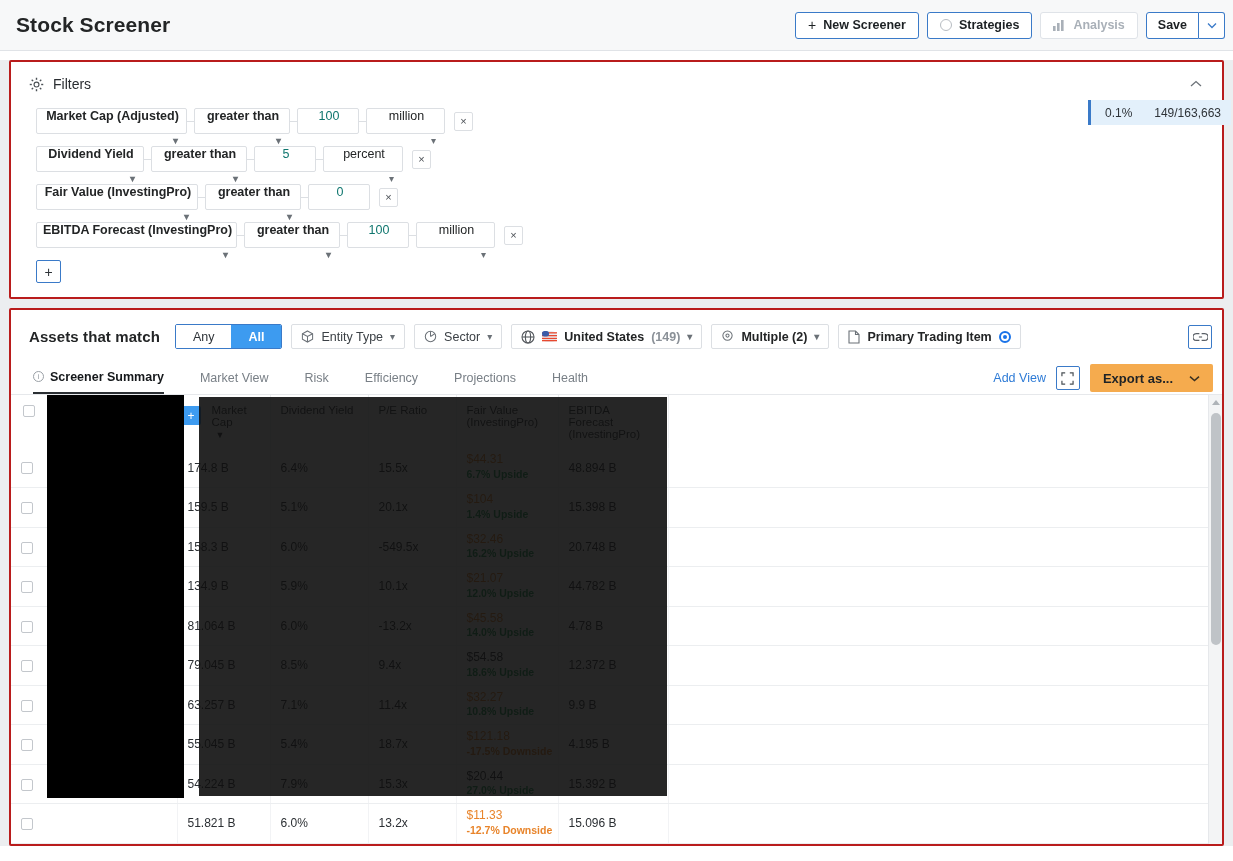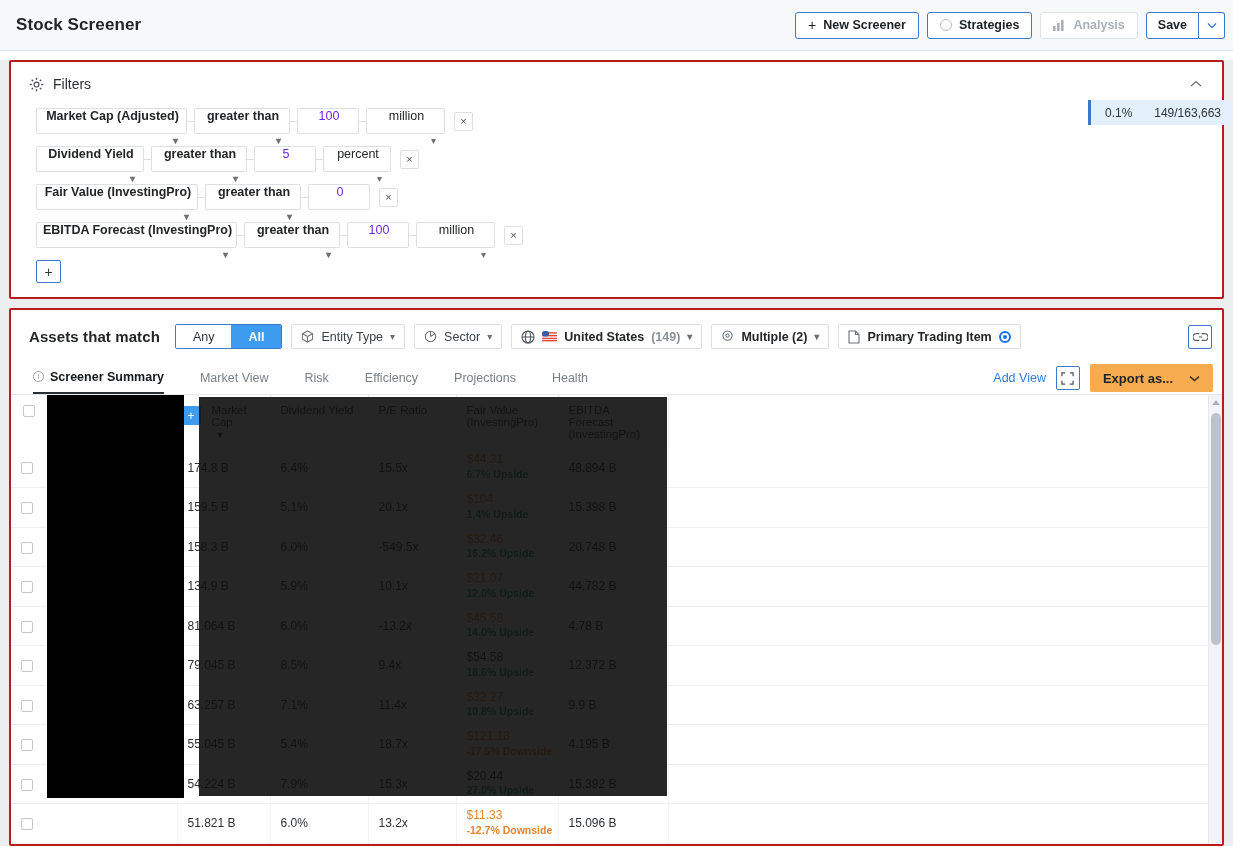--- a/index.html
+++ b/index.html
@@ -17,21 +17,21 @@
   .topbar {
     height: 51px;
     background: #f7f8f9;
     border-bottom: 1px solid #e0e3e7;
     display: flex;
     align-items: center;
     padding: 0 8px 0 16px;
     position: relative;
   }
   .app-title {
-    font-size: 17px;
+    font-size: 21px;
     font-weight: bold;
     color: #232526;
     letter-spacing: .1px;
   }
   .topbar-actions {
     margin-left: auto;
     display: flex;
     align-items: center;
     gap: 8px;
   }
@@ -116,21 +116,21 @@
     padding: 0 8px 0 10px;
     font-size: 12.5px;
     color: #232526;
     cursor: pointer;
     white-space: nowrap;
     gap: 12px;
     flex-direction: column;
   }
   .fctl.bold { font-weight: bold; }
   .fctl .cv { color: #6b7177; font-size: 10px; margin-left: auto; }
-  .fctl.val { cursor: text; color: #6d28d9; }
+  .fctl.val { cursor: text; color: #0f766e; }
   .xbtn {
     width: 19px; height: 19px;
     border: 1px solid #dcdfe3;
     border-radius: 2px;
     background: #fff;
     display: inline-flex; align-items: center; justify-content: center;
     font-size: 11px; color: #4a4f55;
     cursor: pointer;
     margin-left: 9px;
   }
@@ -471,21 +471,21 @@
         <span class="sep"></span>
         <div class="fctl bold" style="width:96px">
           <span>greater than</span>
           <span class="cv">▾</span>
         </div>
         <span class="sep"></span>
         <div class="fctl val" style="width:62px">
           <span>5</span>
         </div>
         <span class="sep"></span>
-        <div class="fctl" style="width:68px">
+        <div class="fctl" style="width:80px">
           <span>percent</span>
           <span class="cv">▾</span>
         </div>
         <div class="xbtn">×</div>
       </div>
 
       <div class="filter-row">
         <div class="fctl bold" style="width:162px">
           <span>Fair Value (InvestingPro)</span>
           <span class="cv">▾</span>

